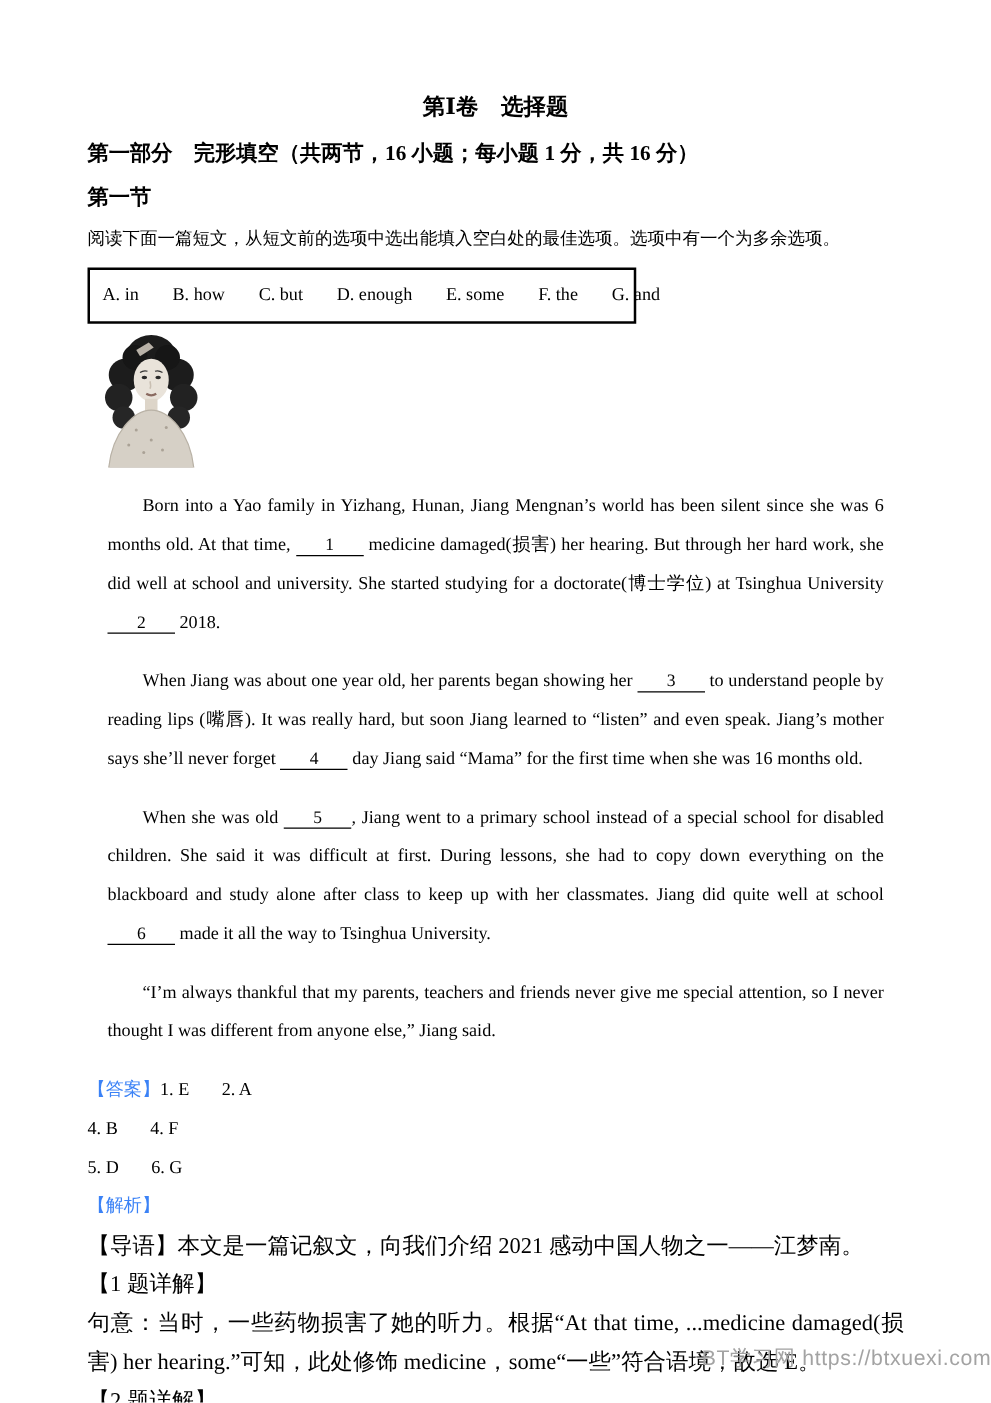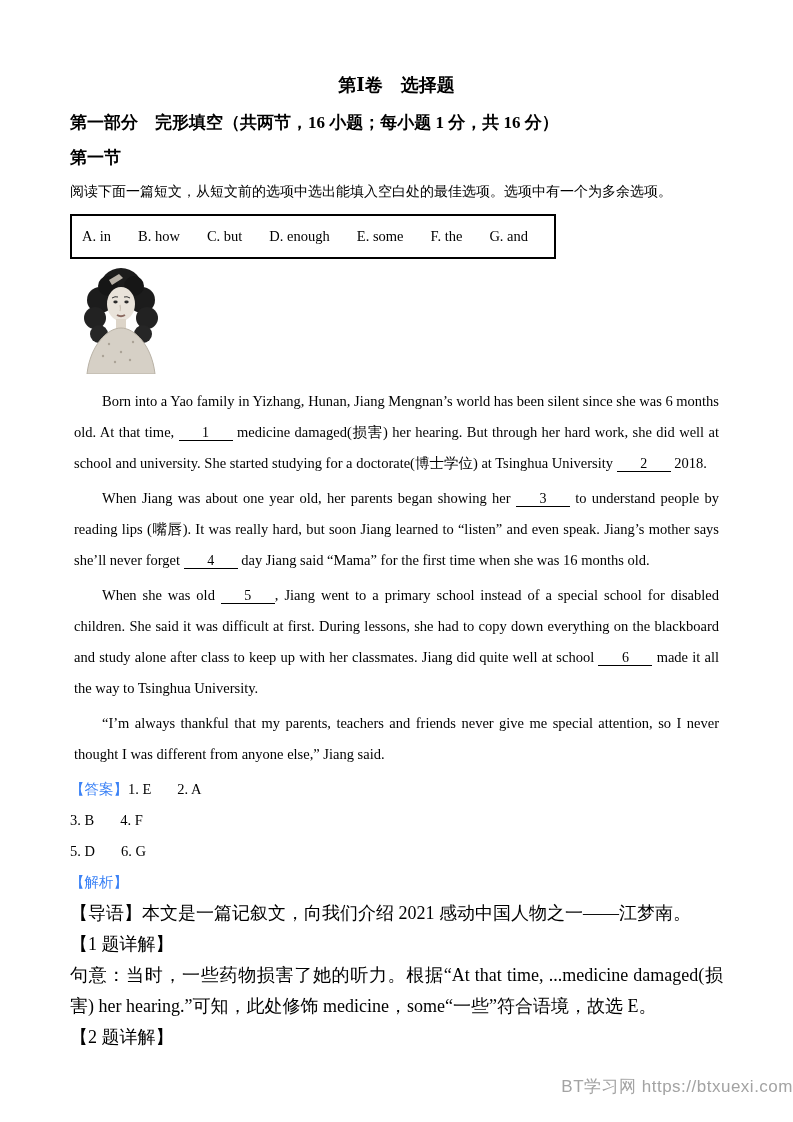--- a/index.html
+++ b/index.html
@@ -25,21 +25,21 @@
   .section-heading {
     font-size:17px; font-weight:bold;
     margin:9px 0 0 0; line-height:26px;
   }
   .instructions {
     font-size:14px; margin:10px 0 0 0; line-height:22px;
   }
 
   .options-box {
     margin-top:11px;
-    width:486px;
+    width:439px;
     box-sizing:border-box;
     border:2px solid #000;
     padding:12px 8px 12px 10px;
     display:flex;
     align-items:center;
     font-size:14.5px;
   }
   .options-box .opt { margin-right:27px; white-space:nowrap; }
   .options-box .opt:last-child { margin-right:0; }
 
@@ -48,21 +48,21 @@
     width:92px; height:110px;
     display:block;
   }
 
   .passage { margin-top:12px; }
   .para {
     font-size:14.5px;
     line-height:31px;
     text-align:justify;
     text-indent:28px;
-    margin:4px;
+    margin:16px;
   }
   .blank {
     display:inline-block;
     width:54px;
     text-indent:0;
     text-align:center;
     border-bottom:1px solid #000;
     line-height:15px;
     font-size:14px;
   }
@@ -149,21 +149,21 @@
       <p class="para">When Jiang was about one year old, her parents began showing her <span class="blank">3</span> to understand people by reading lips (嘴唇). It was really hard, but soon Jiang learned to “listen” and even speak. Jiang’s mother says she’ll never forget <span class="blank">4</span> day Jiang said “Mama” for the first time when she was 16 months old.</p>
       <p class="para">When she was old <span class="blank">5</span>, Jiang went to a primary school instead of a special school for disabled children. She said it was difficult at first. During lessons, she had to copy down everything on the blackboard and study alone after class to keep up with her classmates. Jiang did quite well at school <span class="blank">6</span> made it all the way to Tsinghua University.</p>
       <p class="para">“I’m always thankful that my parents, teachers and friends never give me special attention, so I never thought I was different from anyone else,” Jiang said.</p>
     </div>
 
   <div class="answers">
     <p class="line">
       <span class="accent">【答案】</span><span>1. E</span><span class="col2">2. A</span>
     </p>
     <p class="line">
-      <span>3. B</span><span class="col2">4. F</span>
+      <span>4. B</span><span class="col2">4. F</span>
     </p>
     <p class="line">
       <span>5. D</span><span class="col2">6. G</span>
     </p>
   </div>
 
   <div class="analysis">
     <p class="line">
       <span class="accent">【解析】</span>
     </p>

